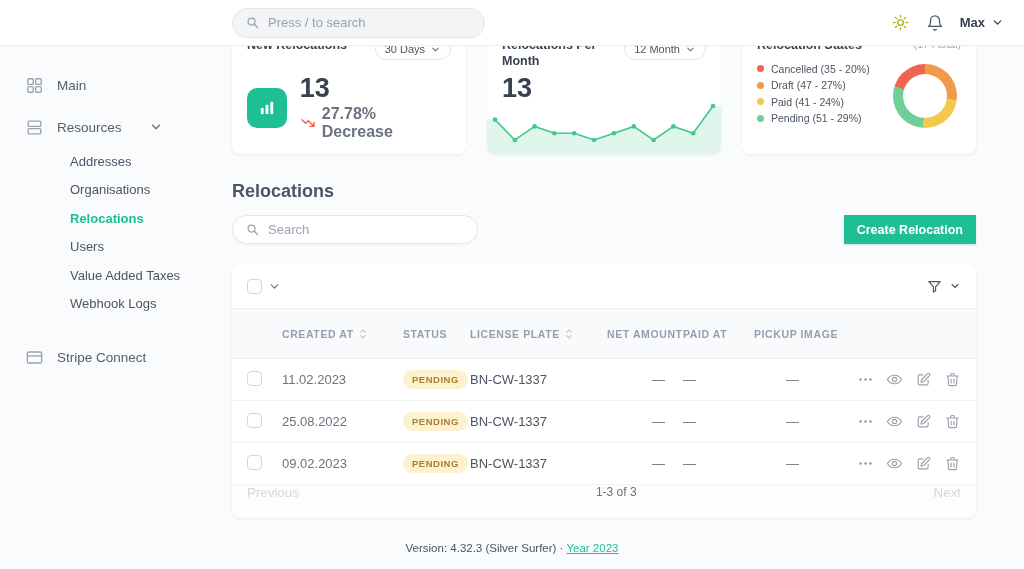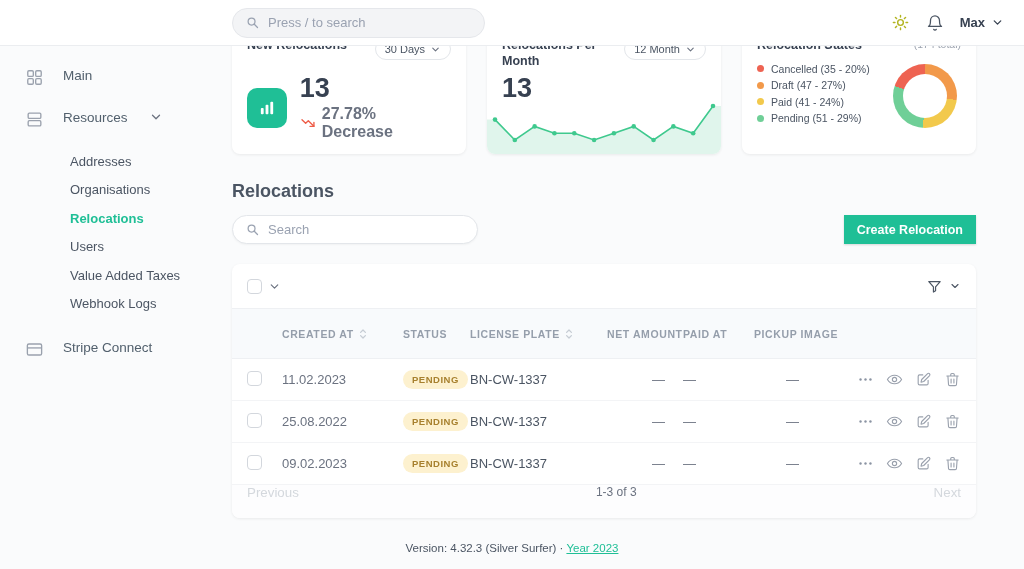--- a/index.html
+++ b/index.html
@@ -14,21 +14,21 @@
   .search-pill input{flex:1;border:none;background:transparent;outline:none;font-size:13px;color:#374151}
   .search-pill input::placeholder{color:#9aa2b1}
   .topbar-right{margin-left:auto;display:flex;align-items:center;gap:16px;padding-right:20px}
   .theme-btn{color:#b2b41f}
   .bell-btn{color:#4b5563}
   .user-menu{display:flex;align-items:center;gap:6px;font-size:13px;font-weight:bold;color:#374151;cursor:pointer}
   .user-menu .chev{color:#374151}
 
   
   .sidebar{position:fixed;top:46px;left:0;bottom:0;width:232px;padding-top:22px}
-  .nav-item{display:flex;gap:19px;height:34px;padding:0 25px;font-size:13.5px;color:#52606d;cursor:pointer}
+  .nav-item{display:flex;align-items:center;gap:13px;height:34px;padding:0 25px;font-size:13.5px;color:#52606d;cursor:pointer}
   .nav-item .nav-ic{color:#9aa1ad}
   .nav-item .chev{margin-left:auto;margin-right:44px;color:#6b7280}
   .nav-group{margin-top:8px}
   .subnav{list-style:none;padding:3px 12px 8px}
   .subnav li{height:28.5px;display:flex;align-items:center;padding-left:58px;font-size:13px;color:#4b5563;cursor:pointer}
   .subnav li.active{color:#1fbf96;font-weight:bold}
   .nav-stripe{margin-top:14px}
 
   
   .content{margin-left:232px;padding:24px 48px 0 0}

